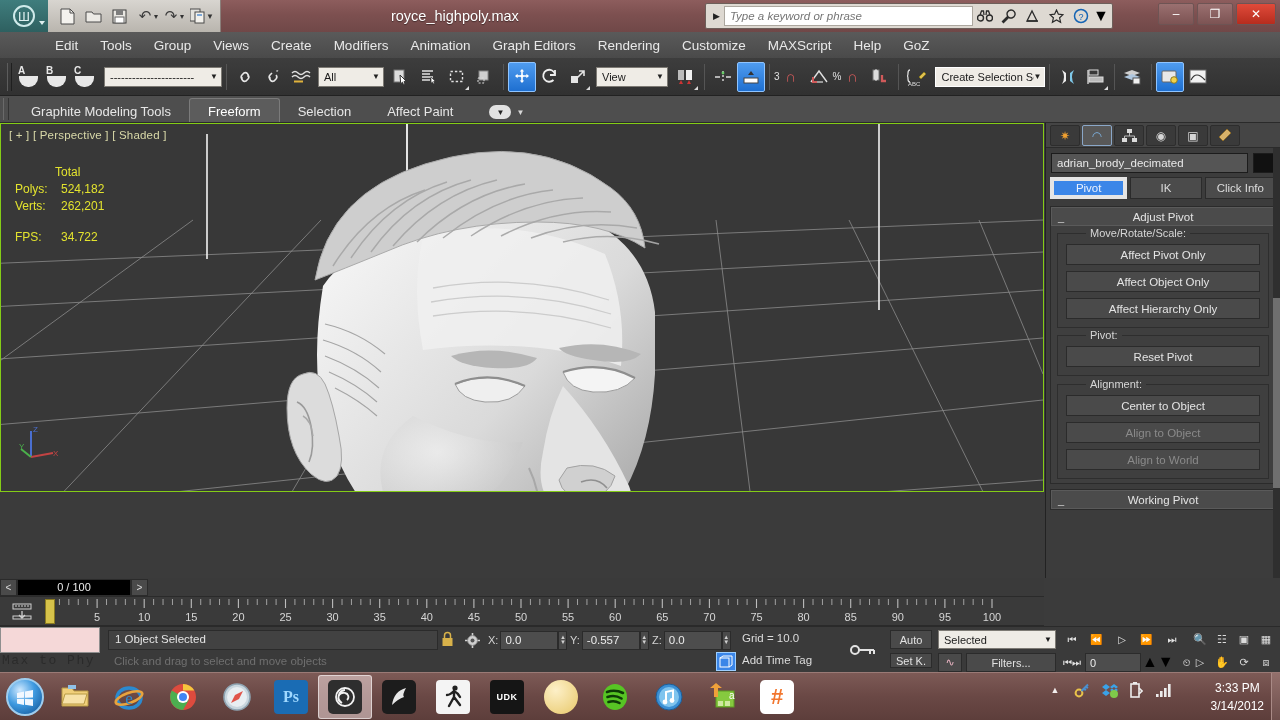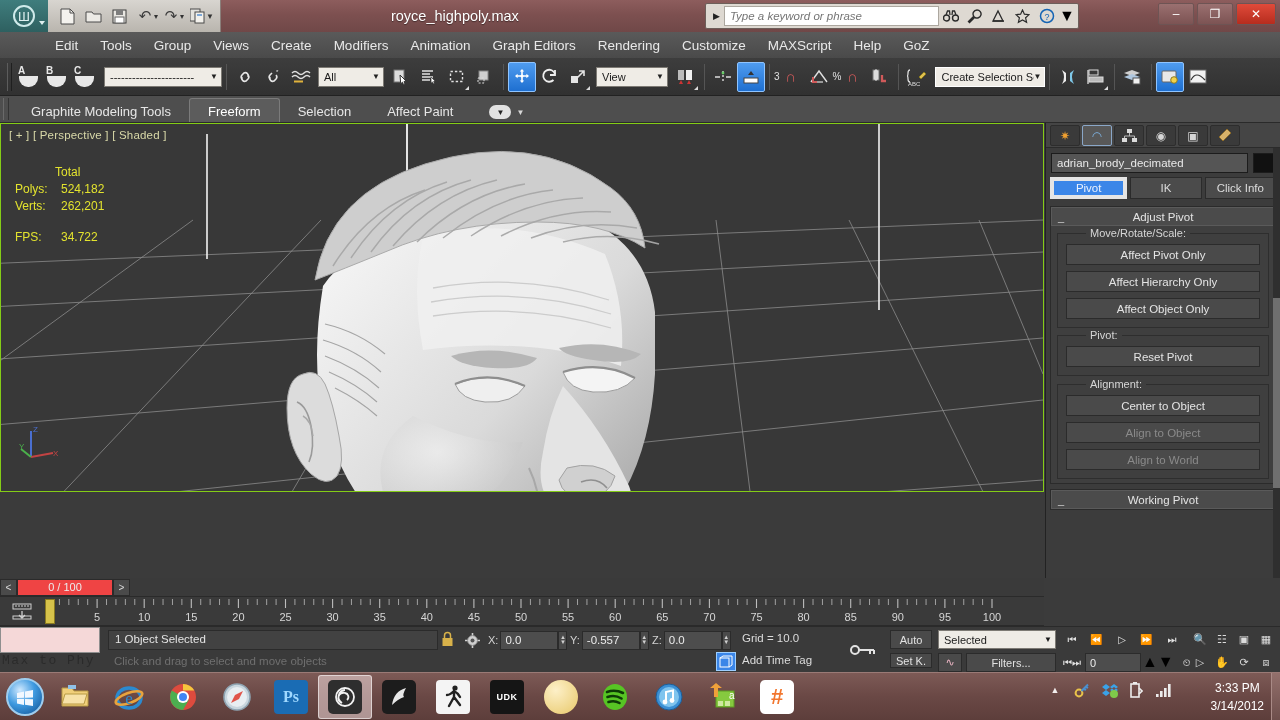--- a/index.html
+++ b/index.html
@@ -20,21 +20,21 @@
   .qat { height:32px; display:flex; align-items:center; padding:0 6px;
     background:linear-gradient(180deg,#d8d5d0,#b9b5ae); border-right:1px solid #8a7f7a;}
   .qat .qi { width:26px;height:24px; display:flex;align-items:center;justify-content:center;
     font-size:15px; color:#3b3b3b; }
   .qat .mini { font-size:8px; color:#333; margin-left:-4px;}
   .doctitle { flex:0 0 auto; color:#fff; font-size:14.5px; margin-left:170px;
     text-shadow:0 1px 1px rgba(0,0,0,.45); }
   .searchwrap { position:absolute; left:705px; top:3px; display:flex; align-items:center;
     height:26px; background:#ded9d2; border:1px solid #6d5f5a; border-radius:2px; padding:0 3px;}
   .searchwrap .caret { font-size:9px; color:#222; padding:0 4px;}
-  .searchbox { width:215px; height:20px; background:#fff; border:1px solid #aca79f;
+  .searchbox { width:249px; height:20px; background:#fff; border:1px solid #aca79f;
      font-style:italic; font-size:11.5px; color:#8b8b8b; padding:2px 5px; }
   .searchwrap .sicon { width:24px;height:22px;display:flex;align-items:center;justify-content:center;
      font-size:14px;color:#2b2b2b;}
   .wbtns { position:absolute; right:4px; top:3px; display:flex; gap:3px;}
   .wbtn { width:36px;height:22px; border:1px solid #6e5454; border-radius:2px;
      background:linear-gradient(180deg,#9a7070,#7c5353); color:#fff; font-size:12px;
      display:flex;align-items:center;justify-content:center;}
   .wbtn.close { background:linear-gradient(180deg,#e04a3a,#b62c1e); width:40px;}
 
   
@@ -121,21 +121,21 @@
   .pbtn:last-child{margin-bottom:0;}
   .pbtn.dis { color:#8a8a8a; }
   .cpscroll { position:absolute; right:0; top:25px; width:7px; height:430px; background:#2f2f2f;}
   .cpscroll .thumb { position:absolute; top:150px; width:7px; height:190px; background:#6f6f6f;}
 
   
   .timeslider { position:absolute; left:0; top:578px; width:1044px; height:19px;
      background:#3a3a3a; border-bottom:1px solid #2a2a2a; display:flex; align-items:center;}
   .tsbtn { width:17px;height:17px; background:#4a4a4a; border:1px solid #2b2b2b;
      color:#dadada; font-size:10px; display:flex;align-items:center;justify-content:center;}
-  .tsfield { width:96px;height:17px; background:#ef4444; border:1px solid #2b2b2b;
+  .tsfield { width:114px;height:17px; background:#000000; border:1px solid #2b2b2b;
      color:#ececec; font-size:11px; display:flex;align:center;align-items:center;justify-content:center;}
   .trackbar { position:absolute; left:0; top:597px; width:1044px; height:29px;
      background:#3a3a3a; border-bottom:1px solid #2a2a2a; }
   .tbicon { position:absolute; left:10px; top:4px; width:24px;height:20px; color:#d8d8d8;
      font-size:9px; display:flex;align-items:center;justify-content:center;}
   .ruler { position:absolute; left:44px; top:0; width:960px; height:29px; }
   .tkey { position:absolute; left:50px; top:2px; width:10px; height:25px;
      background:#d6c24a; border:1px solid #8a7a20;}
 
   
@@ -671,22 +671,22 @@
 
     <div class="rollout">
       <div class="rollhdr">
         <span class="mn">_</span>
         <span>Adjust Pivot</span>
       </div>
 
       <div class="grp">
         <div class="cap">Move/Rotate/Scale:</div>
         <div class="pbtn">Affect Pivot Only</div>
+        <div class="pbtn">Affect Object Only</div>
         <div class="pbtn">Affect Hierarchy Only</div>
-        <div class="pbtn">Affect Object Only</div>
       </div>
 
       <div class="grp" style="margin-bottom:8px;">
         <div class="cap">Pivot:</div>
         <div class="pbtn">Reset Pivot</div>
       </div>
 
       <div class="grp">
         <div class="cap">Alignment:</div>
         <div class="pbtn">Center to Object</div>

